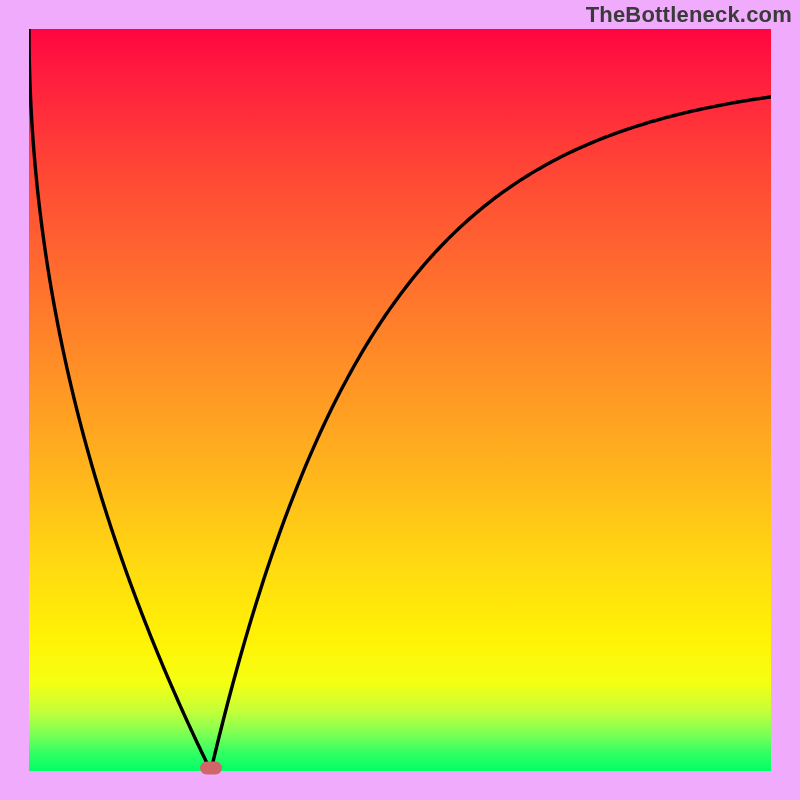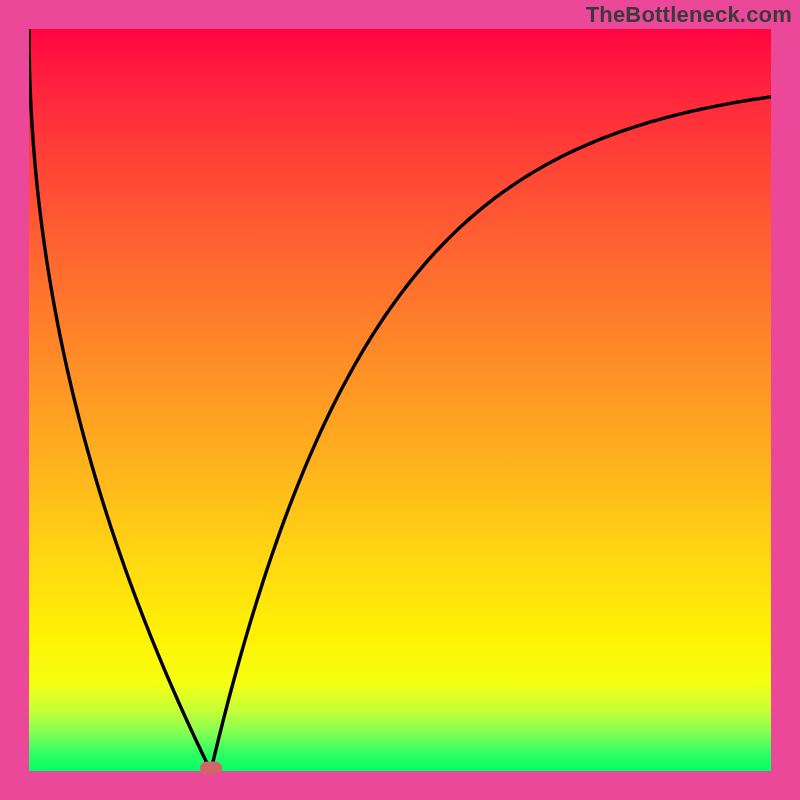--- a/index.html
+++ b/index.html
@@ -8,21 +8,21 @@
     width: 800px;
     height: 800px;
     background: #000;
     overflow: hidden;
     font-family: Arial, Helvetica, sans-serif;
   }
   .frame {
     position: relative;
     width: 800px;
     height: 800px;
-    background: #ec4899;
+    background: #f0abfc;
   }
   .attribution {
     position: absolute;
     top: 2px;
     right: 8px;
     color: #3a3a3a;
     font-size: 22px;
     font-weight: 600;
     letter-spacing: 0.2px;
     user-select: none;

